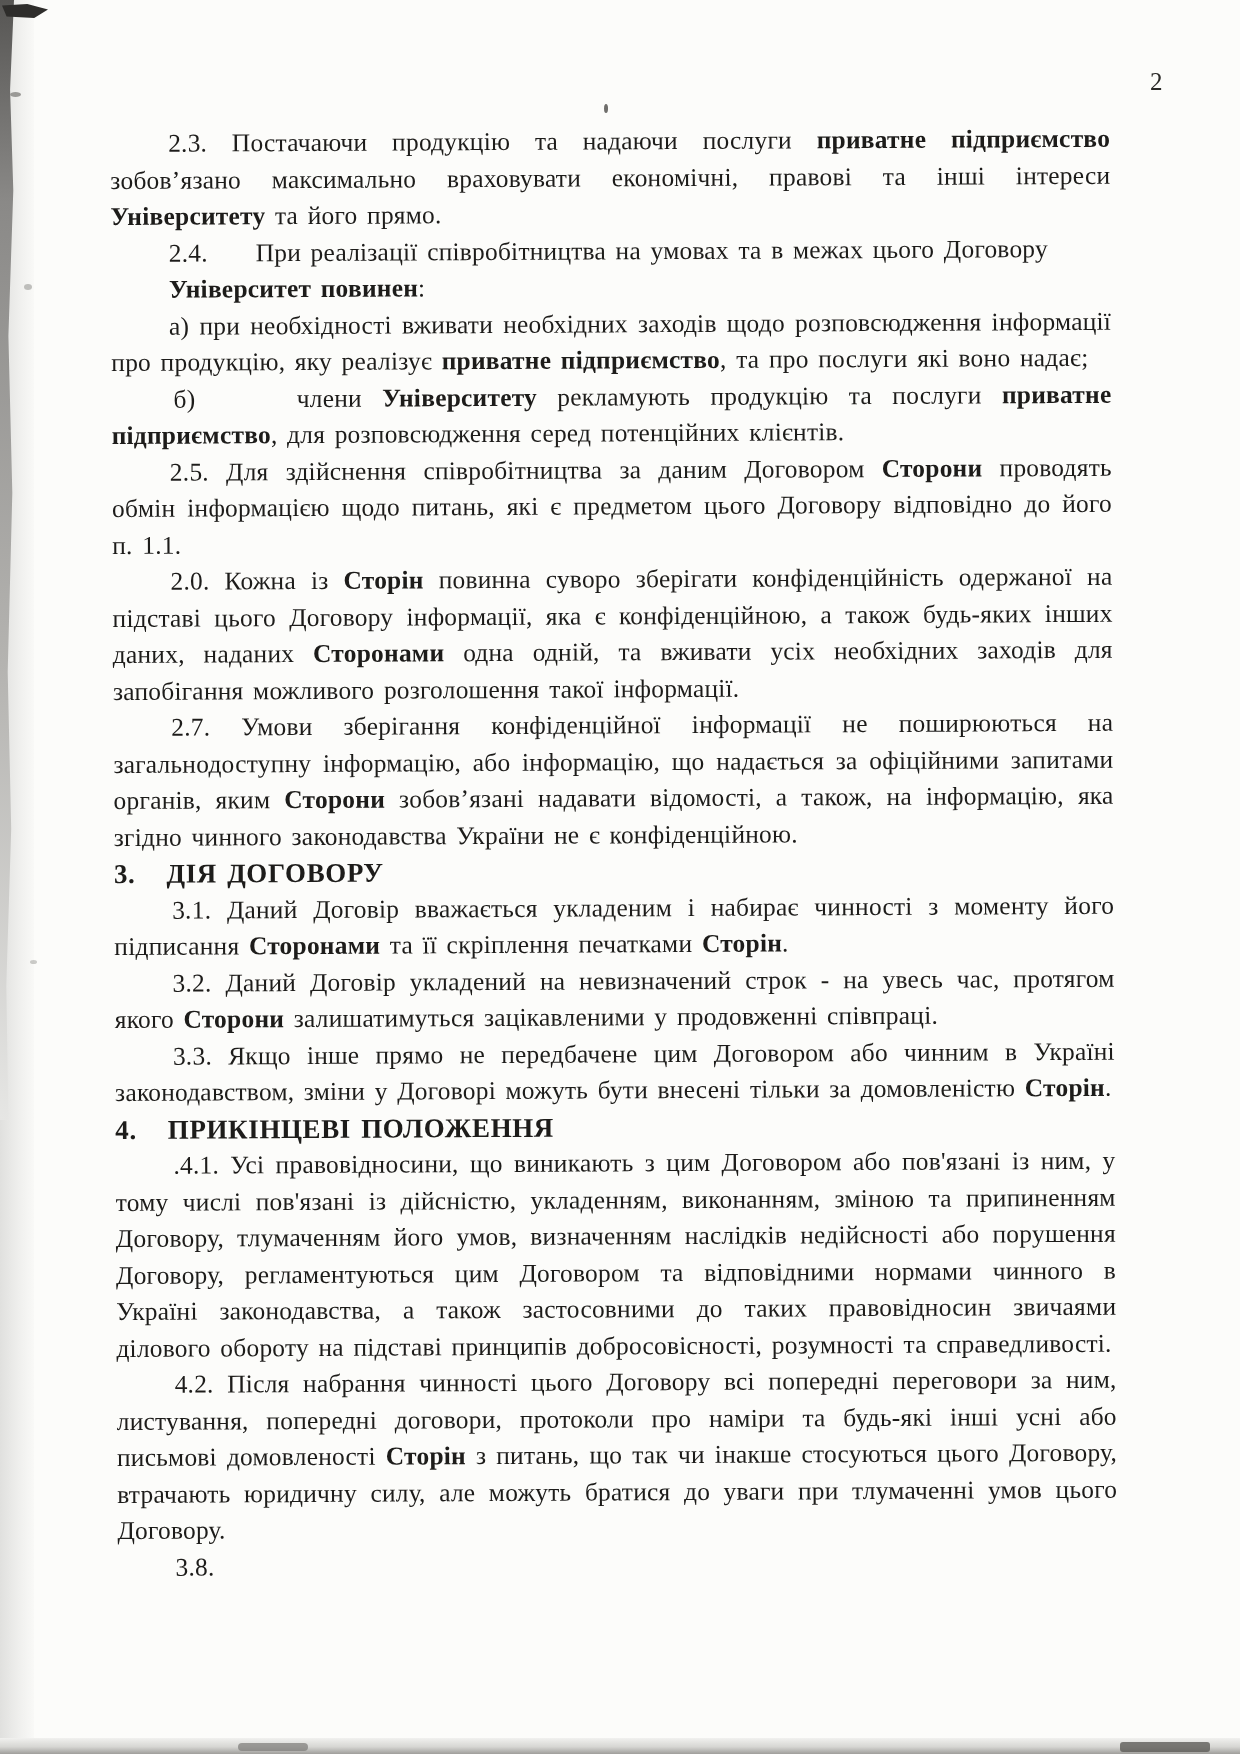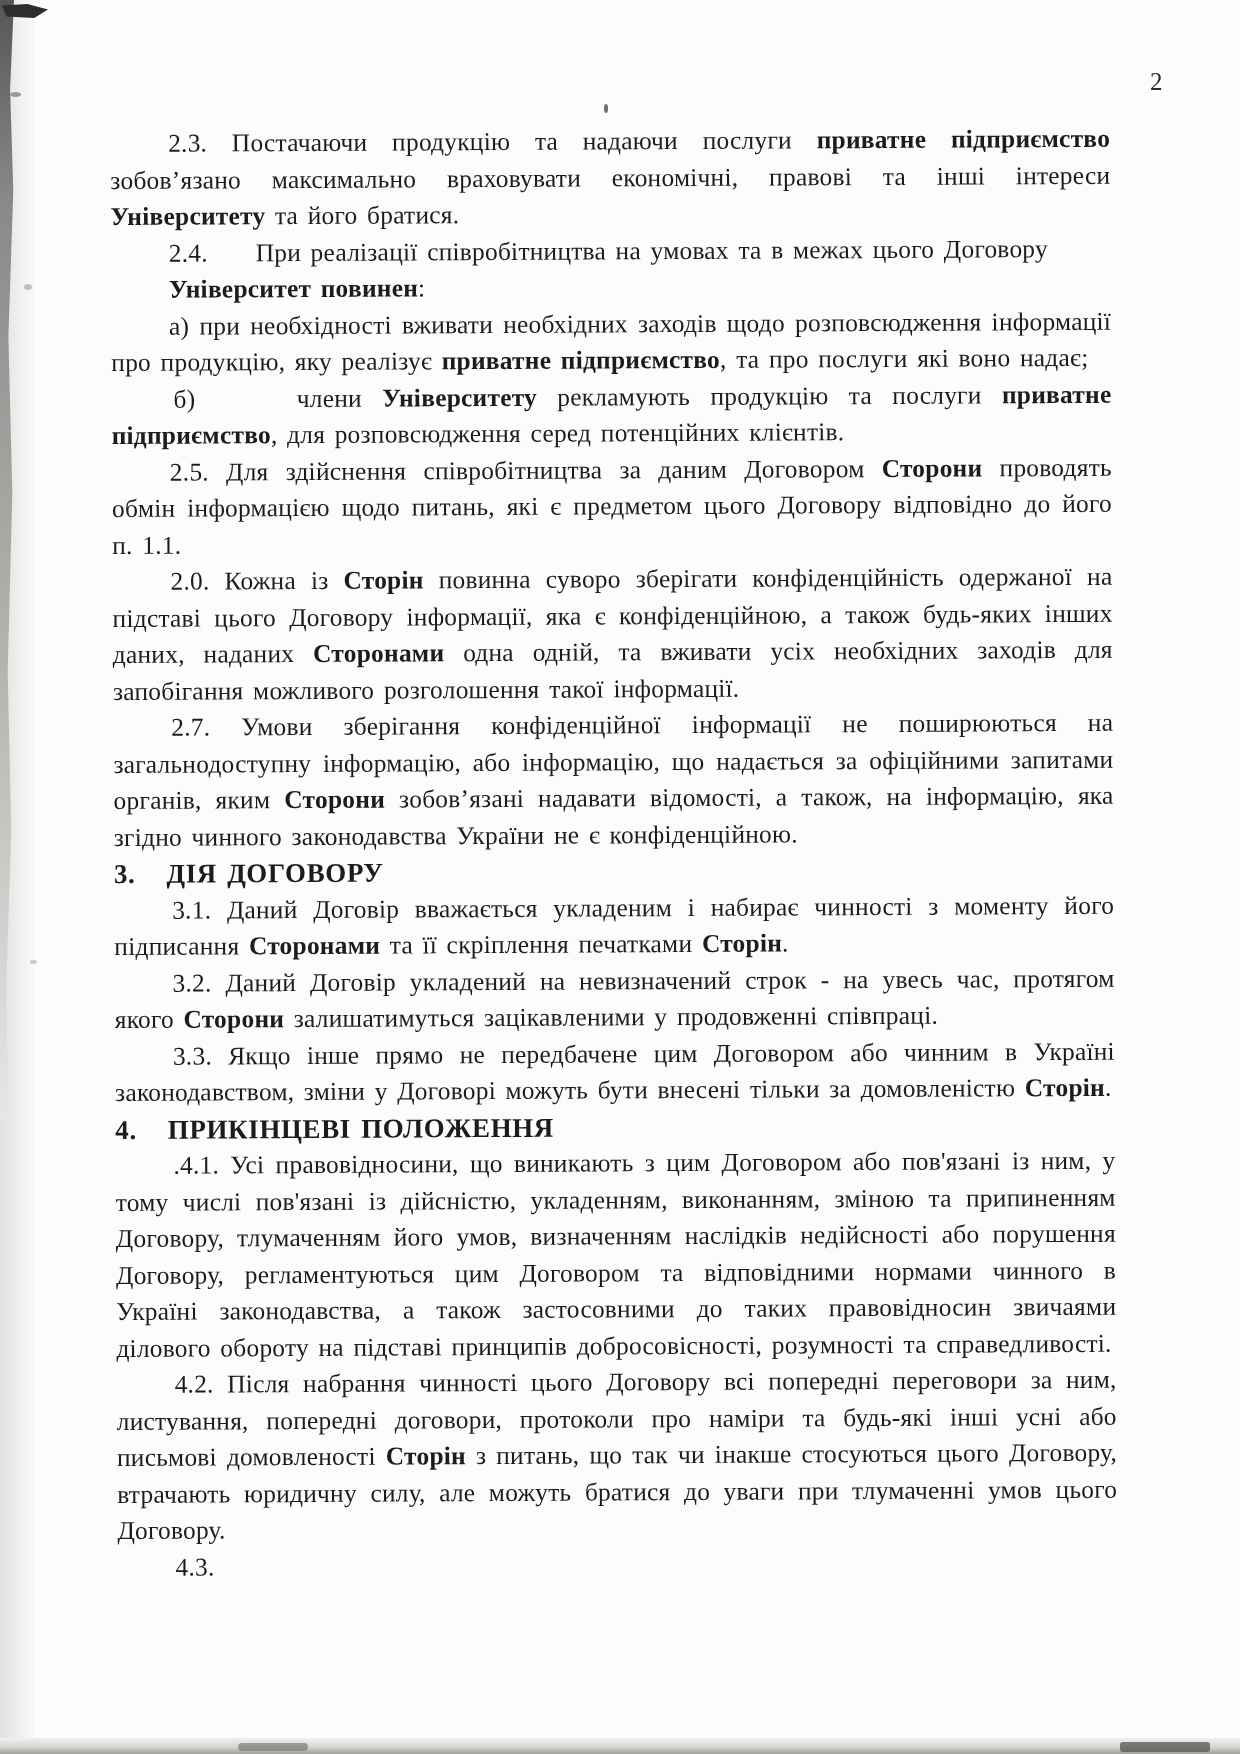--- a/index.html
+++ b/index.html
@@ -57,30 +57,30 @@
   <div class="bottom-smudge"></div>
   <div class="bottom-smudge2"></div>
   <div class="speck sp1"></div>
   <div class="speck sp2"></div>
   <div class="speck sp3"></div>
   <div class="speck sp4"></div>
 
   <div class="page-number">2</div>
 
   <div class="content">
-      <p class="blk body"><span>2.3. Постачаючи продукцію та надаючи послуги </span><b>приватне підприємство</b><span> зобов’язано максимально враховувати економічні, правові та інші інтереси </span><b>Університету</b><span> та його братися.</span></p>
+      <p class="blk body"><span>2.3. Постачаючи продукцію та надаючи послуги </span><b>приватне підприємство</b><span> зобов’язано максимально враховувати економічні, правові та інші інтереси </span><b>Університету</b><span> та його прямо.</span></p>
       <p class="blk body"><span>2.4.&nbsp;&nbsp;&nbsp;&nbsp;&nbsp;При реалізації співробітництва на умовах та в межах цього Договору</span></p>
       <p class="blk body"><b>Університет повинен</b><span>:</span></p>
       <p class="blk body"><span>а) при необхідності вживати необхідних заходів щодо розповсюдження інформації про продукцію, яку реалізує </span><b>приватне підприємство</b><span>, та про послуги які воно надає;</span></p>
       <p class="blk item-b"><span>б)&nbsp;&nbsp;&nbsp;&nbsp;&nbsp;члени </span><b>Університету</b><span> рекламують продукцію та послуги </span><b>приватне підприємство</b><span>, для розповсюдження серед потенційних клієнтів.</span></p>
       <p class="blk body"><span>2.5. Для здійснення співробітництва за даним Договором </span><b>Сторони</b><span> проводять обмін інформацією щодо питань, які є предметом цього Договору відповідно до його п. 1.1.</span></p>
       <p class="blk body"><span>2.0. Кожна із </span><b>Сторін</b><span> повинна суворо зберігати конфіденційність одержаної на підставі цього Договору інформації, яка є конфіденційною, а також будь-яких інших даних, наданих </span><b>Сторонами</b><span> одна одній, та вживати усіх необхідних заходів для запобігання можливого розголошення такої інформації.</span></p>
       <p class="blk body"><span>2.7. Умови зберігання конфіденційної інформації не поширюються на загальнодоступну інформацію, або інформацію, що надається за офіційними запитами органів, яким </span><b>Сторони</b><span> зобов’язані надавати відомості, а також, на інформацію, яка згідно чинного законодавства України не є конфіденційною.</span></p>
       <p class="blk heading"><b>3.&nbsp;&nbsp;&nbsp;ДІЯ ДОГОВОРУ</b></p>
       <p class="blk body"><span>3.1. Даний Договір вважається укладеним і набирає чинності з моменту його підписання </span><b>Сторонами</b><span> та її скріплення печатками </span><b>Сторін</b><span>.</span></p>
       <p class="blk body"><span>3.2. Даний Договір укладений на невизначений строк - на увесь час, протягом якого </span><b>Сторони</b><span> залишатимуться зацікавленими у продовженні співпраці.</span></p>
       <p class="blk body"><span>3.3. Якщо інше прямо не передбачене цим Договором або чинним в Україні законодавством, зміни у Договорі можуть бути внесені тільки за домовленістю </span><b>Сторін</b><span>.</span></p>
       <p class="blk heading"><b>4.&nbsp;&nbsp;&nbsp;ПРИКІНЦЕВІ ПОЛОЖЕННЯ</b></p>
       <p class="blk body"><span>.4.1. Усі правовідносини, що виникають з цим Договором або пов'язані із ним, у тому числі пов'язані із дійсністю, укладенням, виконанням, зміною та припиненням Договору, тлумаченням його умов, визначенням наслідків недійсності або порушення Договору, регламентуються цим Договором та відповідними нормами чинного в Україні законодавства, а також застосовними до таких правовідносин звичаями ділового обороту на підставі принципів добросовісності, розумності та справедливості.</span></p>
       <p class="blk body"><span>4.2. Після набрання чинності цього Договору всі попередні переговори за ним, листування, попередні договори, протоколи про наміри та будь-які інші усні або письмові домовленості </span><b>Сторін</b><span> з питань, що так чи інакше стосуються цього Договору, втрачають юридичну силу, але можуть братися до уваги при тлумаченні умов цього Договору.</span></p>
-      <p class="blk body"><span>4.3.</span></p>
+      <p class="blk body"><span>3.8.</span></p>
     </div>
 </div>
 
 </body></html>

